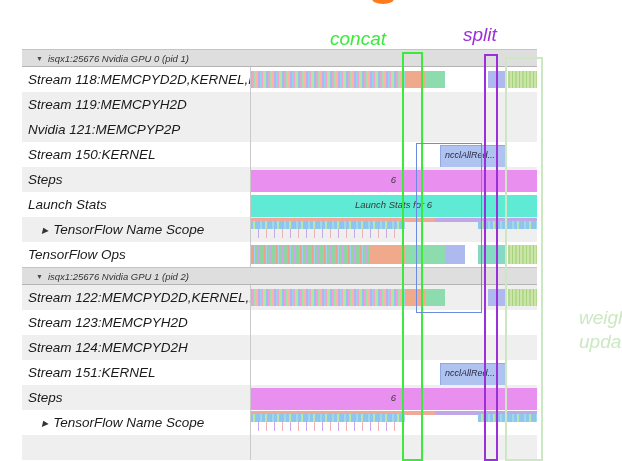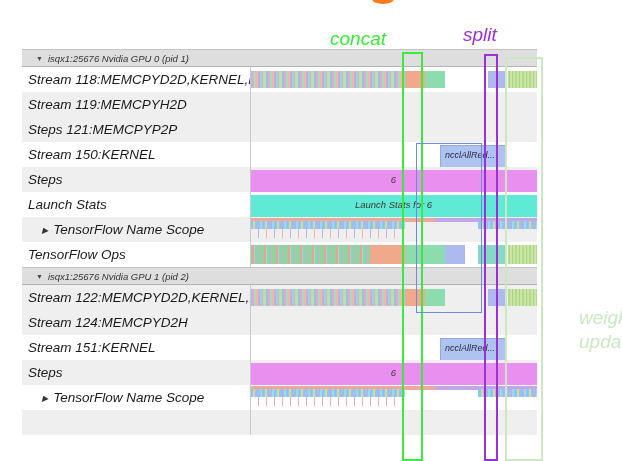--- a/index.html
+++ b/index.html
@@ -234,21 +234,21 @@
           <div class="dense" style="left: 238px; width: 18px; background: rgb(174, 185, 240);"></div>
           <div class="dense dense-lgreen" style="left: 258px; width: 29px;"></div>
         </div>
       </div>
       <div class="row alt">
         <div class="row-label"><span>Stream 119:MEMCPYH2D</span></div>
         <div class="label-divider"></div>
         <div class="track"></div>
       </div>
       <div class="row alt">
-        <div class="row-label"><span>Steps 121:MEMCPYP2P</span></div>
+        <div class="row-label"><span>Nvidia 121:MEMCPYP2P</span></div>
         <div class="label-divider"></div>
         <div class="track"></div>
       </div>
       <div class="row white">
         <div class="row-label"><span>Stream 150:KERNEL</span></div>
         <div class="label-divider"></div>
         <div class="track">
           <div class="bar bar-nccl" style="left: 190px; width: 66px;">
             <div class="bar-label">ncclAllRed...</div>
           </div>
@@ -302,20 +302,25 @@
       <div class="row alt">
         <div class="row-label"><span>Stream 122:MEMCPYD2D,KERNEL,MI</span></div>
         <div class="label-divider"></div>
         <div class="track">
           <div class="dense dense-a" style="left: 0px; width: 155px;"></div>
           <div class="dense dense-peach" style="left: 155px; width: 20px;"></div>
           <div class="dense dense-solid-green" style="left: 175px; width: 20px;"></div>
           <div class="dense" style="left: 238px; width: 18px; background: rgb(174, 185, 240);"></div>
           <div class="dense dense-lgreen" style="left: 258px; width: 29px;"></div>
         </div>
+      </div>
+      <div class="row white">
+        <div class="row-label"><span>Stream 123:MEMCPYH2D</span></div>
+        <div class="label-divider"></div>
+        <div class="track"></div>
       </div>
       <div class="row alt">
         <div class="row-label"><span>Stream 124:MEMCPYD2H</span></div>
         <div class="label-divider"></div>
         <div class="track"></div>
       </div>
       <div class="row white">
         <div class="row-label"><span>Stream 151:KERNEL</span></div>
         <div class="label-divider"></div>
         <div class="track">

